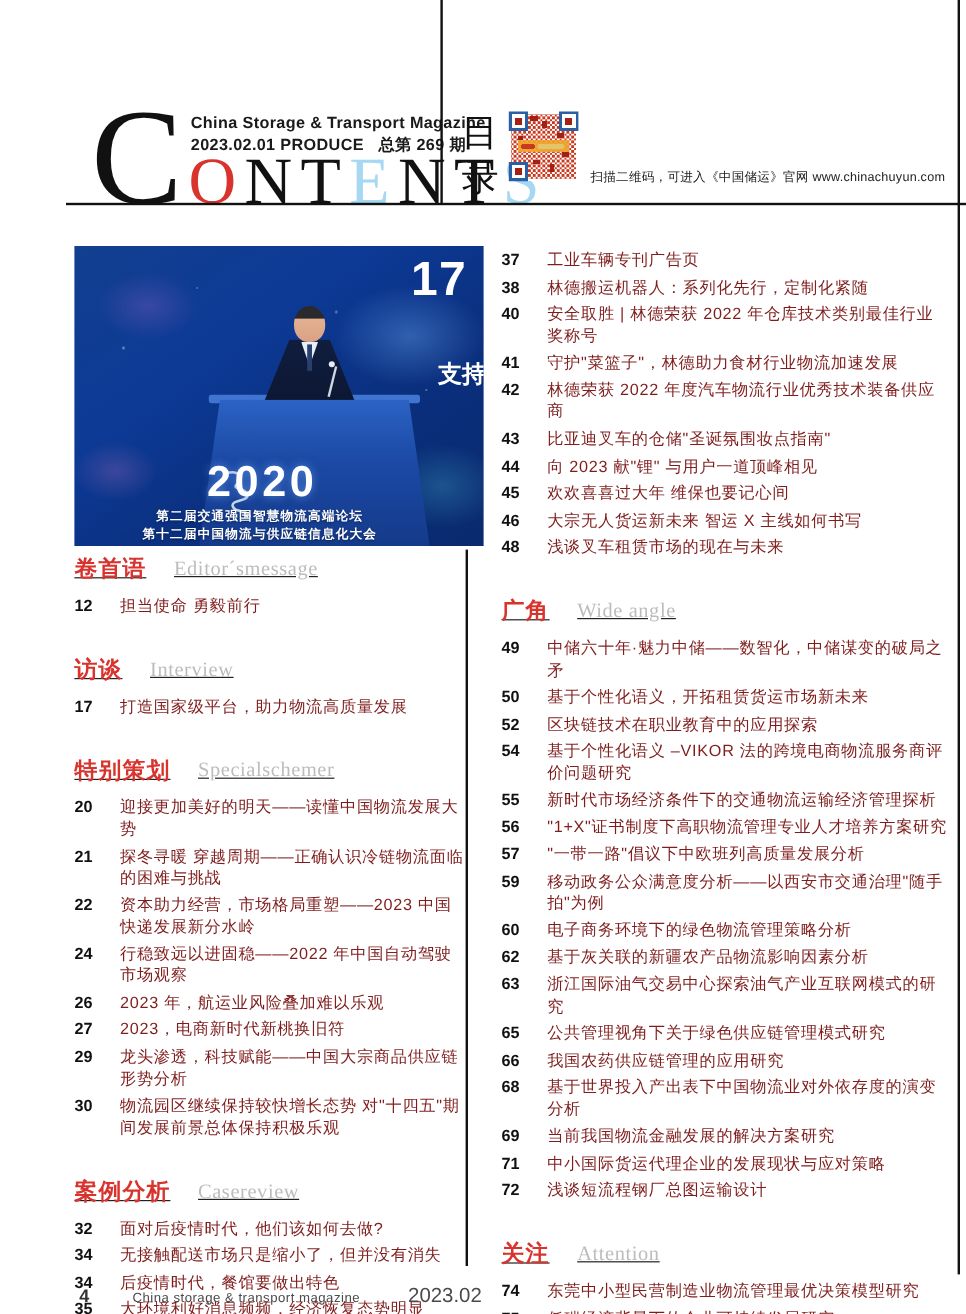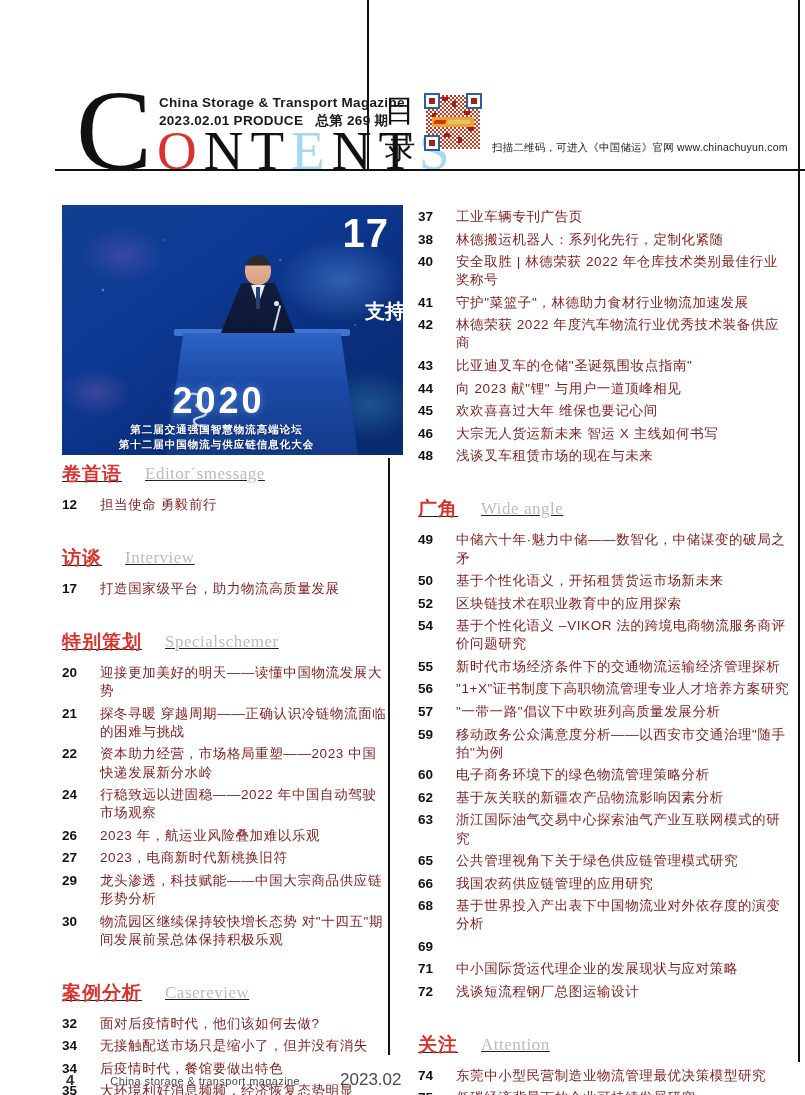--- a/index.html
+++ b/index.html
@@ -398,20 +398,21 @@
     <span class="tx">我国农药供应链管理的应用研究</span>
   </div>
 
   <div class="row">
     <span class="pg">68</span>
     <span class="tx">基于世界投入产出表下中国物流业对外依存度的演变分析</span>
   </div>
 
   <div class="row">
     <span class="pg">69</span>
+    <span class="tx">当前我国物流金融发展的解决方案研究</span>
   </div>
 
   <div class="row">
     <span class="pg">71</span>
     <span class="tx">中小国际货运代理企业的发展现状与应对策略</span>
   </div>
 
   <div class="row">
     <span class="pg">72</span>
     <span class="tx">浅谈短流程钢厂总图运输设计</span>

